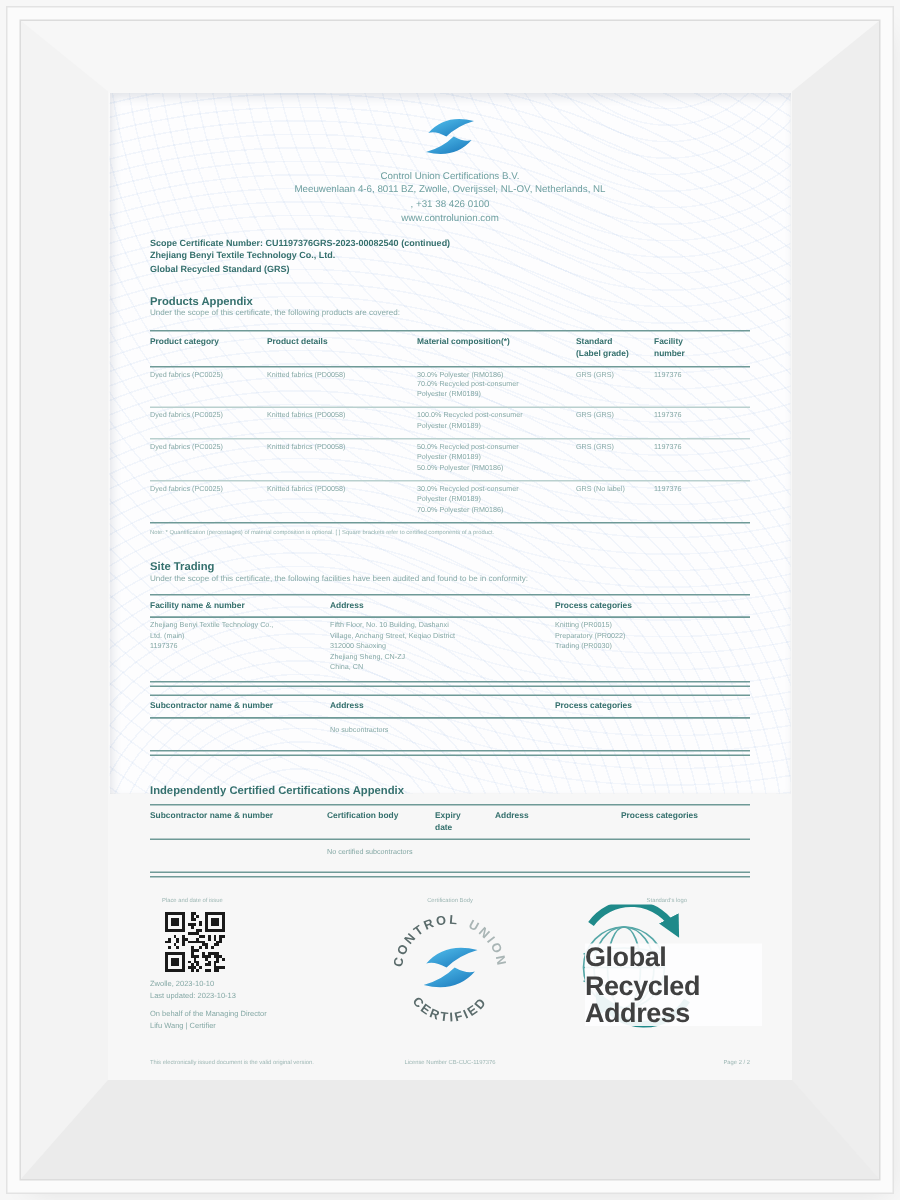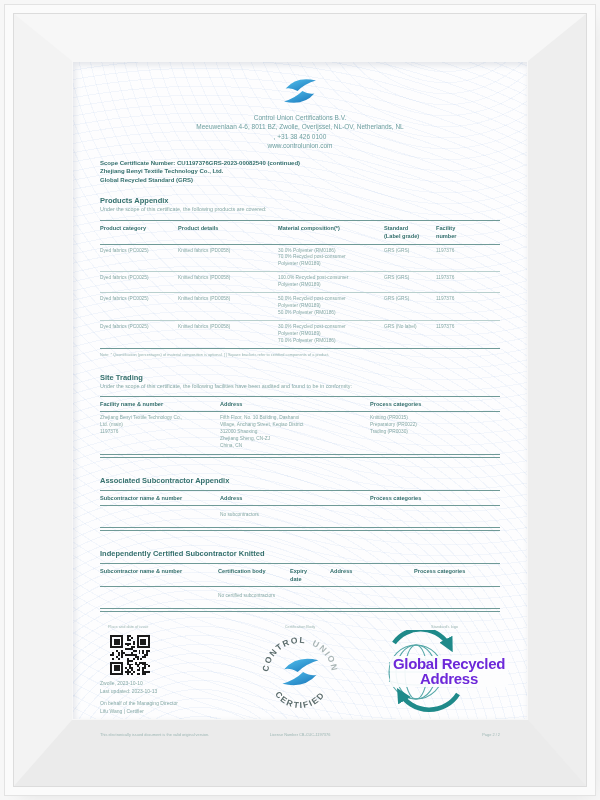--- a/index.html
+++ b/index.html
@@ -17,21 +17,21 @@
     border-color:#f7f7f7 #eeeeee #ebebeb #f3f3f3;
     background:transparent;
     box-shadow:
       0 0 0 1px #dcdcdc,
       0 0 0 9px #fbfbfb,
       0 0 0 10px #e3e3e3,
       6px 8px 18px rgba(0,0,0,.10);
   }
   
   .paper{
-    position:absolute; left:73px; top:62px; width:454px; height:657px;
+    position:absolute; left:73px; top:62px; width:454px; height:467px;
     background:
       repeating-radial-gradient(circle at 28% 112%, rgba(140,175,225,.10) 0 1px, transparent 1px 9px),
       repeating-radial-gradient(circle at 82% -12%, rgba(140,175,225,.09) 0 1px, transparent 1px 11px),
       #fdfdfe;
     box-shadow: inset 2px 3px 6px rgba(90,100,125,.16);
     color:#7fa3a0;
     font-size:5px; line-height:1.4;
     box-sizing:border-box;
     padding:13px 27px 0 27px;
   }
@@ -62,22 +62,22 @@
   .sig-footer{position:relative; height:104px; margin-top:12px; width:400px;}
   .f-label{position:absolute; top:0; font-size:3.9px; color:#9db7b4;}
   .f-label.l1{left:8px;}
   .f-label.l2{left:50%; transform:translateX(-50%);}
   .f-label.l3{right:42px;}
   .qr{position:absolute; left:10px; top:11px; width:40px; height:40px;}
   .stamp{position:absolute; left:50%; transform:translateX(-50%); top:6px; width:86px; height:86px;}
   .stamp text{font-weight:bold; letter-spacing:1.6px; font-size:8.5px; font-family:"Liberation Sans",sans-serif;}
   .grs{position:absolute; right:-14px; top:6px; width:140px; height:84px;}
   .grs-text{
-    position:absolute; right:-8px; top:32px; width:118px; text-align:center;
-    font-size:15px; font-weight:bold; color:#6d28d9; line-height:1.02;
+    position:absolute; right:-8px; top:32px; width:118px; text-align:left;
+    font-size:18px; font-weight:bold; color:#404040; line-height:1.02;
     background:rgba(253,253,254,.92); letter-spacing:-0.3px;
   }
   .sig-lines{position:absolute; left:0; top:56px; font-size:5px; line-height:1.5; color:#86a9a6;}
   .sig-lines .gap{height:5px;}
   .fineprint{
     width:400px; margin-top:4px; display:grid; grid-template-columns:1fr auto 1fr;
     font-size:3.9px; color:#9db7b4; align-items:center;
   }
   .fineprint .r{text-align:right;}
   .fineprint .c{text-align:center;}
@@ -201,21 +201,20 @@
 Zhejiang Sheng, CN-ZJ
 China, CN</td>
         <td>Knitting (PR0015)
 Preparatory (PR0022)
 Trading (PR0030)</td>
       </tr>
     </tbody>
   </table>
   <div class="rule-double"></div>
 
-  <div class="section-title" style="margin-top:18px">Associated Subcontractor Appendix</div>
   <table class="t-plain">
     <colgroup>
         <col style="width:120px">
         <col style="width:150px">
         <col style="width:130px">
       </colgroup>
     <thead>
       <tr>
         <th>Subcontractor name &amp; number</th>
         <th>Address</th>
@@ -225,21 +224,21 @@
     <tbody>
       <tr>
         <td class="empty-cell"></td>
         <td class="empty-cell">No subcontractors</td>
         <td class="empty-cell"></td>
       </tr>
     </tbody>
   </table>
   <div class="rule-double"></div>
 
-  <div class="section-title" style="margin-top:18px">Independently Certified Subcontractor Knitted</div>
+  <div class="section-title" style="margin-top:18px">Independently Certified Certifications Appendix</div>
   <table class="t-plain">
     <colgroup>
         <col style="width:118px">
         <col style="width:72px">
         <col style="width:40px">
         <col style="width:84px">
         <col style="width:86px">
       </colgroup>
     <thead>
       <tr>

